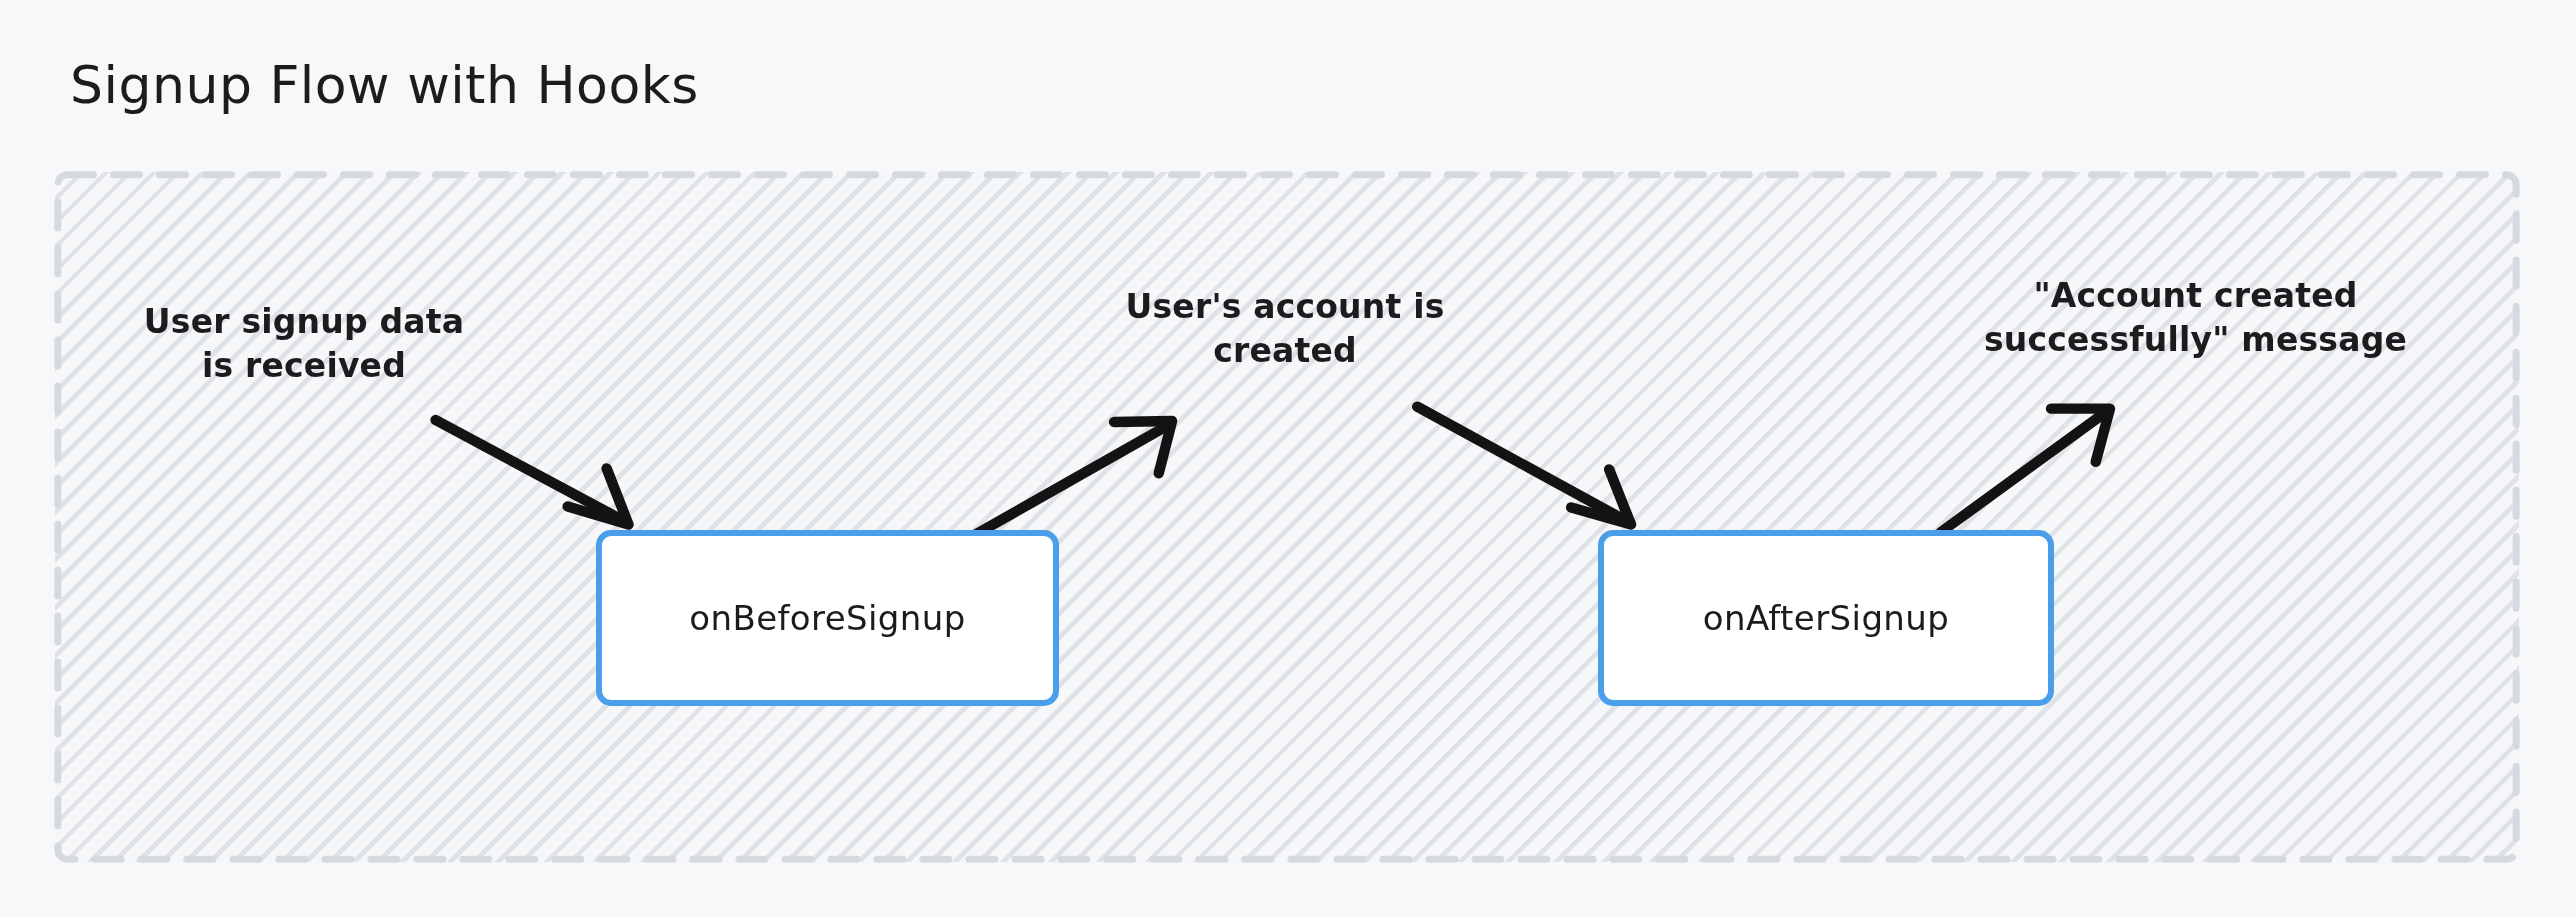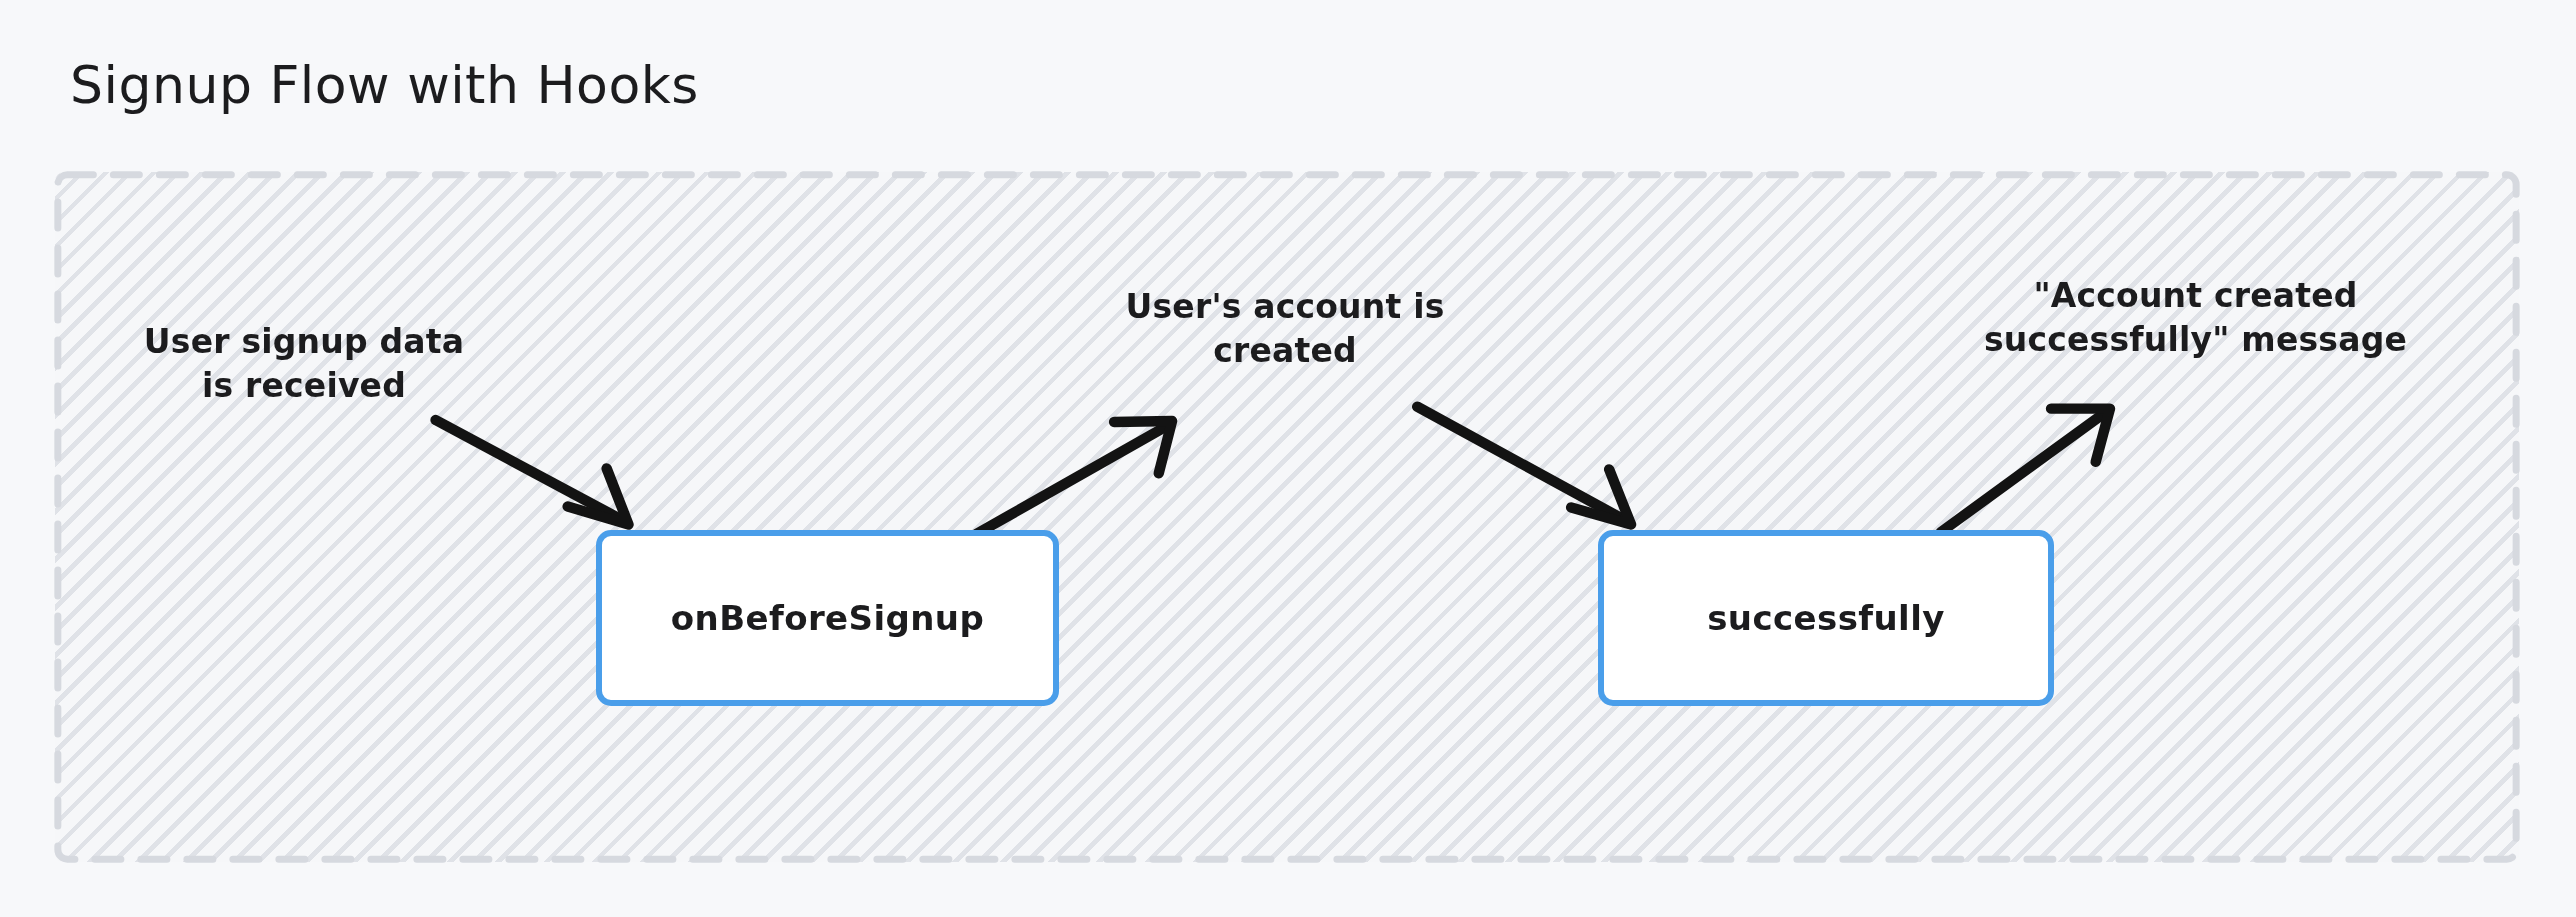--- a/index.html
+++ b/index.html
@@ -83,21 +83,21 @@
     border: 6.7px solid #4a9eea;
     border-radius: 15px;
     display: flex;
     align-items: center;
     justify-content: center;
   }
 
   .hook-node-label {
     font-family: "DejaVu Sans", sans-serif;
     font-size: 34px;
-    font-weight: 700;
+    font-weight: 400;
     color: #1c1c1e;
     letter-spacing: 0.4px;
     white-space: nowrap;
   }
 
   #node-on-before-signup { left: 596px; top: 530px; width: 463px; height: 176px; }
   #node-on-after-signup  { left: 1598px; top: 530px; width: 456px; height: 176px; }
 
   
   .annotation {
@@ -105,21 +105,21 @@
     font-family: "DejaVu Sans", sans-serif;
     font-size: 33px;
     font-weight: 700;
     color: #1c1c1e;
     line-height: 1.32;
     text-align: center;
     letter-spacing: 0.2px;
     white-space: pre-line;
   }
 
-  #annotation-input   { left: 95px;  top: 300px; width: 418px; margin-top: 20px; }
+  #annotation-input   { left: 95px;  top: 300px; width: 418px; }
   #annotation-created { left: 1076px; top: 285px; width: 418px; }
   #annotation-message { left: 1920px; top: 274px; width: 551px; }
 </style>
 </head>
 <body>
 
 <div id="stage">
 
   <div id="diagram-title">Signup Flow with Hooks</div>
 
@@ -159,17 +159,17 @@
 created</div>
 
   <div class="annotation" id="annotation-message">"Account created
 successfully" message</div>
 
   <div class="hook-node" id="node-on-before-signup">
     <span class="hook-node-label">onBeforeSignup</span>
   </div>
 
   <div class="hook-node" id="node-on-after-signup">
-    <span class="hook-node-label">successfully</span>
+    <span class="hook-node-label">onAfterSignup</span>
   </div>
 
 </div>
 
 
 </body></html>

